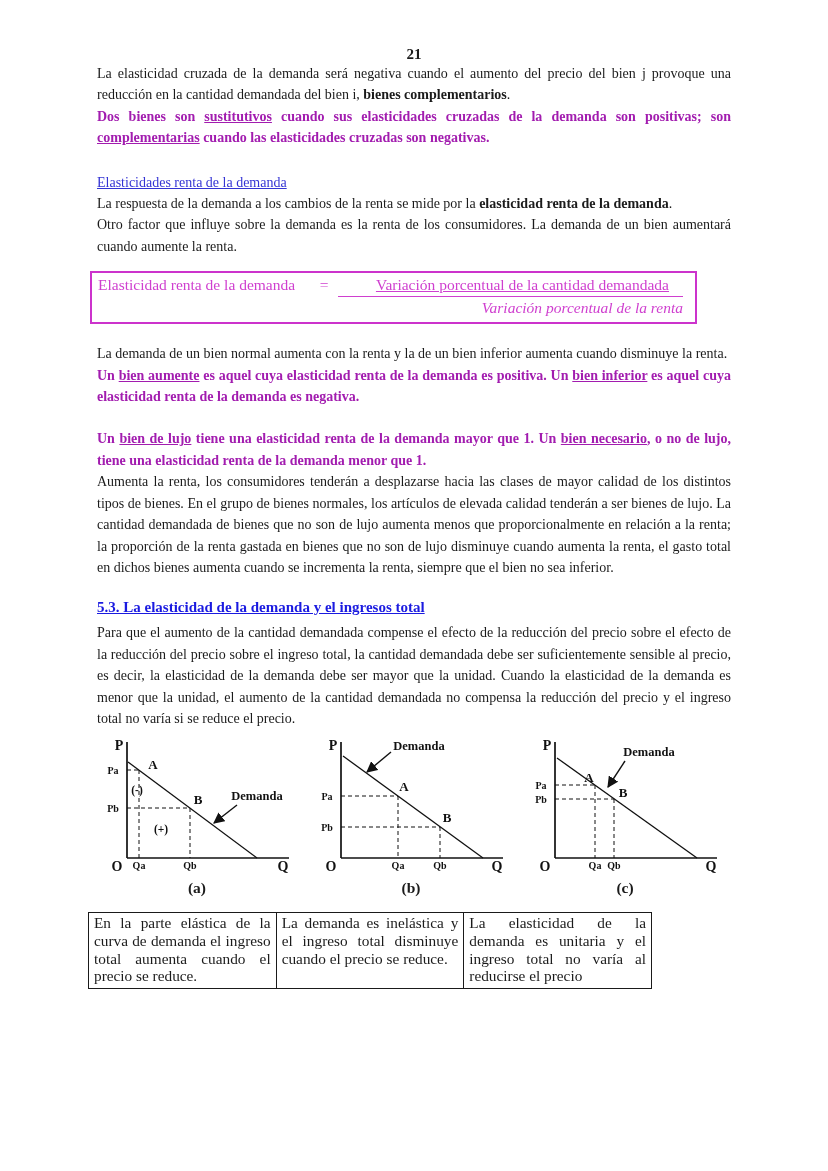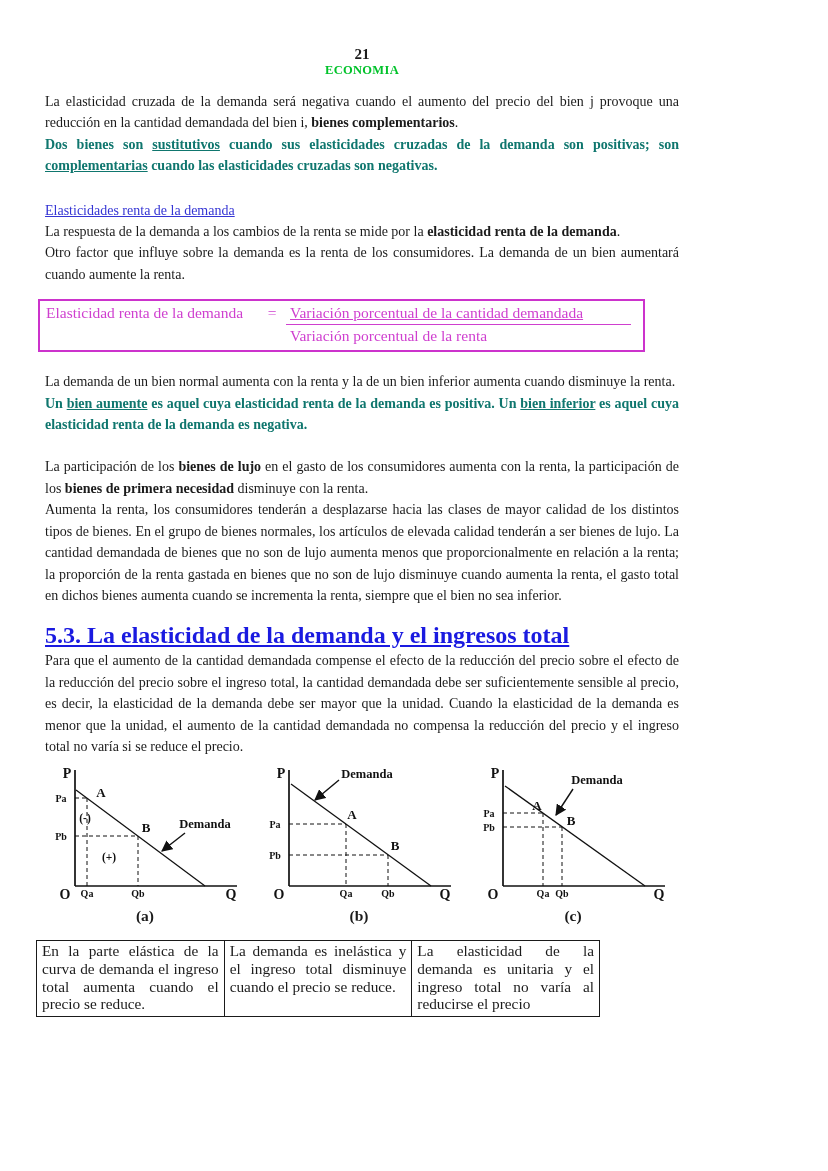--- a/index.html
+++ b/index.html
@@ -1,45 +1,45 @@
 <!DOCTYPE html>
 <html><head>
 <meta charset="utf-8">
 <style>
   html,body{margin:0;padding:0;background:#ffffff;}
   body{
     width:828px;height:1171px;overflow:hidden;
     font-family:"Liberation Serif", serif;
     color:#1b1b1b;
   }
-  .page{padding:46px 97px 0 45px;width:634px;}
+  .page{padding:46px 97px 0 97px;width:634px;}
   .pageno{text-align:center;font-weight:bold;font-size:15px;line-height:17px;}
   .subject{text-align:center;font-weight:bold;font-size:12.5px;line-height:15px;color:#00c22a;letter-spacing:.3px;margin-bottom:13px;}
   p{margin:0;font-size:14px;line-height:21.4px;text-align:justify;}
-  .red{color:#0f766e;font-weight:bold;}
+  .red{color:#a21caf;font-weight:bold;}
   .u{text-decoration:underline;}
   .linkblue{color:#3434d4;text-decoration:underline;margin-top:23px;}
   .sp{height:21px;}
 
   
   .fbox{
     box-sizing:border-box;
     width:607px;margin:14px 0 19px -7px;
     border:2px solid #cc33cc;color:#cf3fcf;
     display:flex;align-items:flex-start;
     padding:2px 6px 4px 6px;font-size:15.5px;line-height:20px;
   }
   .flabel{flex:0 0 212px;}
   .feq{flex:0 0 28px;text-align:center;}
-  .ffrac{flex:1 1 auto;max-width:345px;text-align:left;}
+  .ffrac{flex:1 1 auto;max-width:345px;text-align:right;}
   .fnum{border-bottom:1.6px solid #cf3fcf;padding:0 14px 1px 4px;text-decoration:underline;}
-  .fden{padding:1px 0 0 4px;}
+  .fden{padding:1px 0 0 4px;font-style:italic;}
 
   h2{
-    margin:17px 0 3px 0;font-size:24px;line-height:24px;
+    margin:17px 0 3px 0;font-size:15px;line-height:24px;
     color:#1a1ae0;text-decoration:underline;font-weight:bold;
   }
 
   
   .charts{display:flex;justify-content:space-between;width:628px;margin:7px 0 0 0;}
   figure{margin:0;width:200px;}
   figcaption{text-align:center;font-weight:bold;font-size:15.5px;margin-top:1px;}
   svg text{font-family:"Liberation Serif", serif;fill:#111;}
   .ax-big{font-size:14px;font-weight:bold;}
   .ax-sm{font-size:10px;font-weight:bold;}
@@ -56,21 +56,20 @@
     border:1.8px solid #1a1a1a;vertical-align:top;
     padding:1px 5px 3px 5px;font-size:15.3px;line-height:17.6px;text-align:justify;
   }
 </style>
 </head>
 <body>
 
 <div class="page">
 
   <div class="pageno">21</div>
-  <div class="subject">ECONOMIA</div>
 
   <p><span>La elasticidad cruzada de la demanda será negativa cuando el aumento del precio del bien j provoque una reducción en la cantidad demandada del bien i, </span><b>bienes complementarios</b><span>.</span></p>
 
   <p class="red"><span>Dos bienes son </span><span class="u">sustitutivos</span><span> cuando sus elasticidades cruzadas de la demanda son positivas; son </span><span class="u">complementarias</span><span> cuando las elasticidades cruzadas son negativas.</span></p>
 
   <p class="linkblue">Elasticidades renta de la demanda</p>
 
   <p><span>La respuesta de la demanda a los cambios de la renta se mide por la </span><b>elasticidad renta de la demanda</b><span>.</span></p>
 
   <p>Otro factor que influye sobre la demanda es la renta de los consumidores. La demanda de un bien aumentará cuando aumente la renta.</p>
@@ -83,22 +82,22 @@
       <div class="fden">Variación porcentual de la renta</div>
     </div>
   </div>
 
   <p>La demanda de un bien normal aumenta con la renta y la de un bien inferior aumenta cuando disminuye la renta.</p>
 
   <p class="red"><span>Un </span><span class="u">bien aumente</span><span> es aquel cuya elasticidad renta de la demanda es positiva. Un </span><span class="u">bien inferior</span><span> es aquel cuya elasticidad renta de la demanda es negativa.</span></p>
 
   <div class="sp"></div>
 
-
-  <p><span>La participación de los </span><b>bienes de lujo</b><span> en el gasto de los consumidores aumenta con la renta, la participación de los </span><b>bienes de primera necesidad</b><span> disminuye con la renta.</span></p>
+  <p class="red"><span>Un </span><span class="u">bien de lujo</span><span> tiene una elasticidad renta de la demanda mayor que 1. Un </span><span class="u">bien necesario</span><span>, o no de lujo, tiene una elasticidad renta de la demanda menor que 1.</span></p>
+
 
   <p>Aumenta la renta, los consumidores tenderán a desplazarse hacia las clases de mayor calidad de los distintos tipos de bienes. En el grupo de bienes normales, los artículos de elevada calidad tenderán a ser bienes de lujo. La cantidad demandada de bienes que no son de lujo aumenta menos que proporcionalmente en relación a la renta; la proporción de la renta gastada en bienes que no son de lujo disminuye cuando aumenta la renta, el gasto total en dichos bienes aumenta cuando se incrementa la renta, siempre que el bien no sea inferior.</p>
 
   <h2>5.3. La elasticidad de la demanda y el ingresos total</h2>
 
   <p>Para que el aumento de la cantidad demandada compense el efecto de la reducción del precio sobre el efecto de la reducción del precio sobre el ingreso total, la cantidad demandada debe ser suficientemente sensible al precio, es decir, la elasticidad de la demanda debe ser mayor que la unidad. Cuando la elasticidad de la demanda es menor que la unidad, el aumento de la cantidad demandada no compensa la reducción del precio y el ingreso total no varía si se reduce el precio.</p>
 
   <div class="charts">
 
     <figure>

